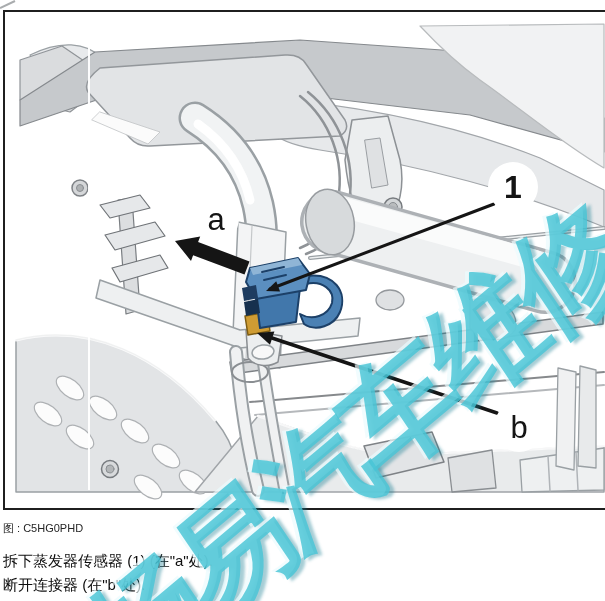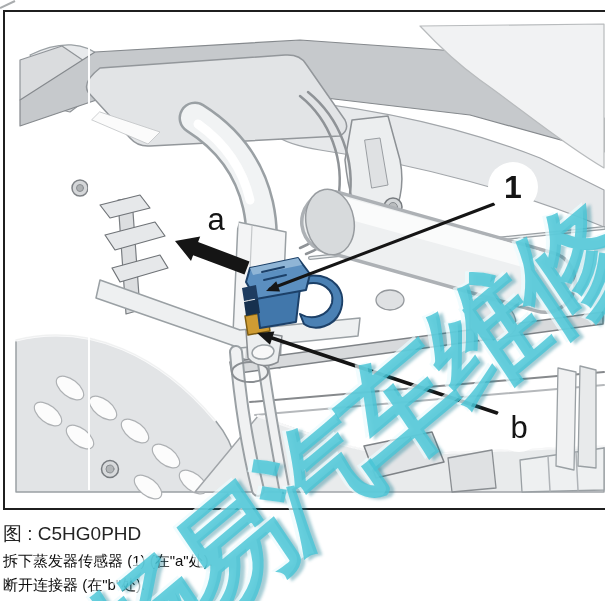--- a/index.html
+++ b/index.html
@@ -25,21 +25,21 @@
   .watermark{
     position:absolute;left:105px;top:580px;
     transform:rotate(-40deg) skewX(-6deg);transform-origin:0 50%;
     font-size:118px;font-weight:bold;letter-spacing:-8px;white-space:nowrap;
     color:rgba(72,196,214,0.82);
     text-shadow:-3px -3px 0 rgba(235,251,253,0.7), 3px 4px 3px rgba(22,124,144,0.38);
     pointer-events:none;z-index:30;
   }
 
   .figure-caption{
-    position:absolute;left:3px;top:521px;font-size:19px;color:#242424;z-index:10;
+    position:absolute;left:3px;top:521px;font-size:11px;color:#242424;z-index:10;
   }
   .instructions{
     position:absolute;left:3px;top:550px;font-size:15px;color:#0d0d0d;z-index:10;
   }
   .instruction-line{height:24px;line-height:22px;}
 </style>
 </head>
 <body>
 
 <div class="page">

